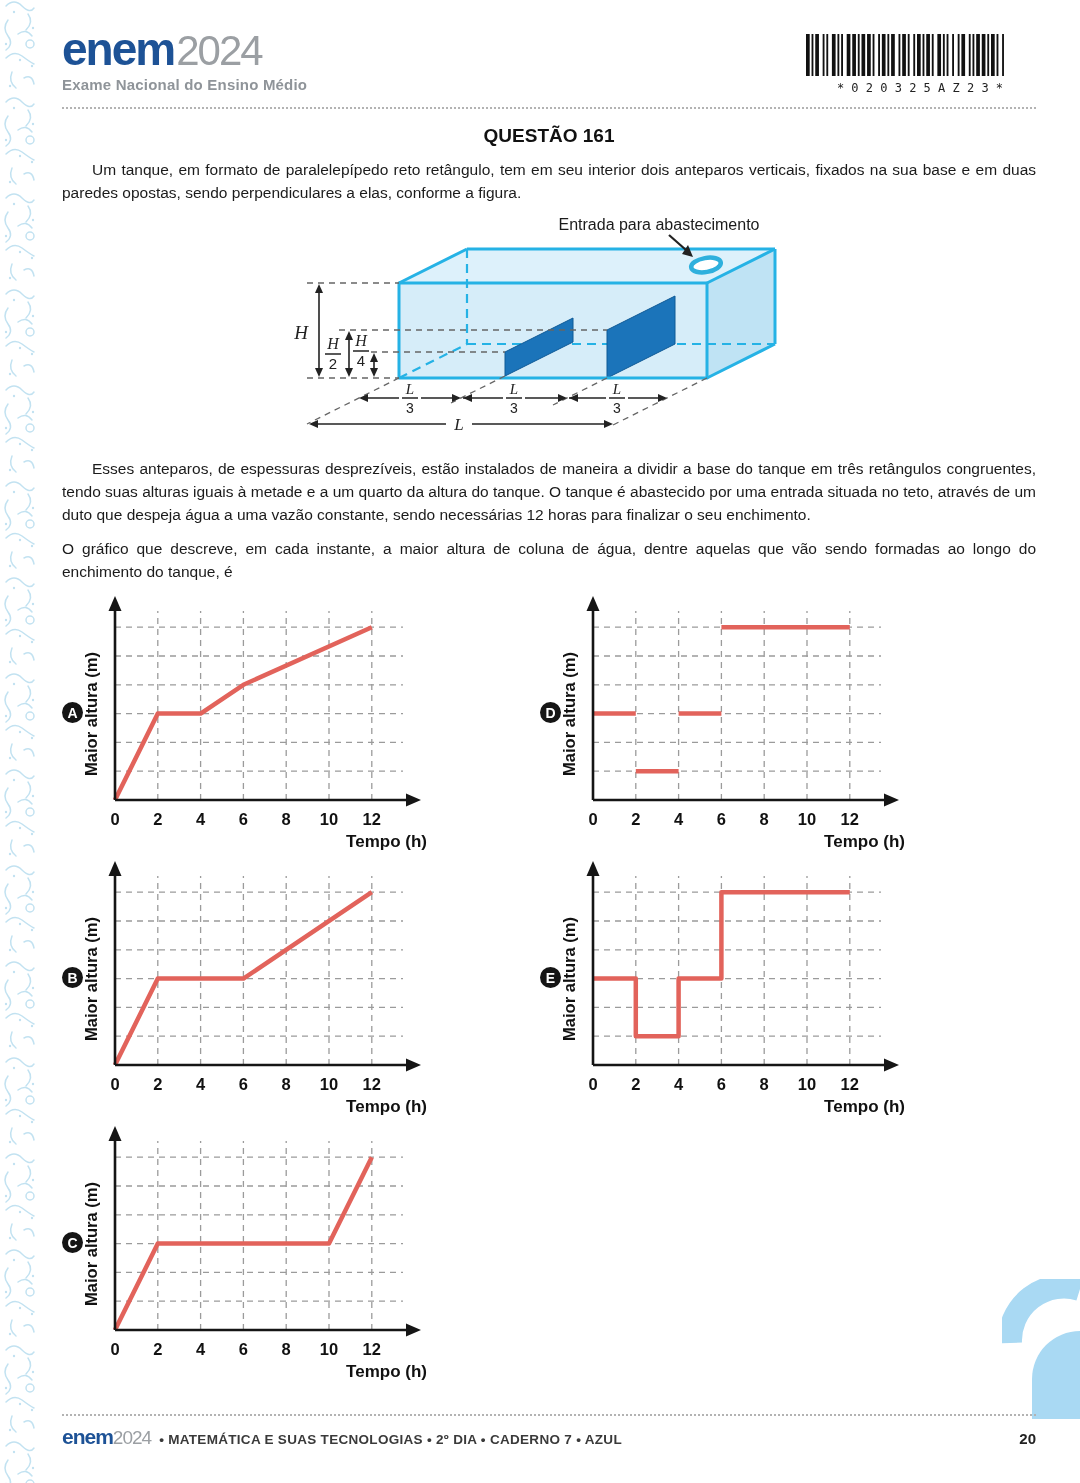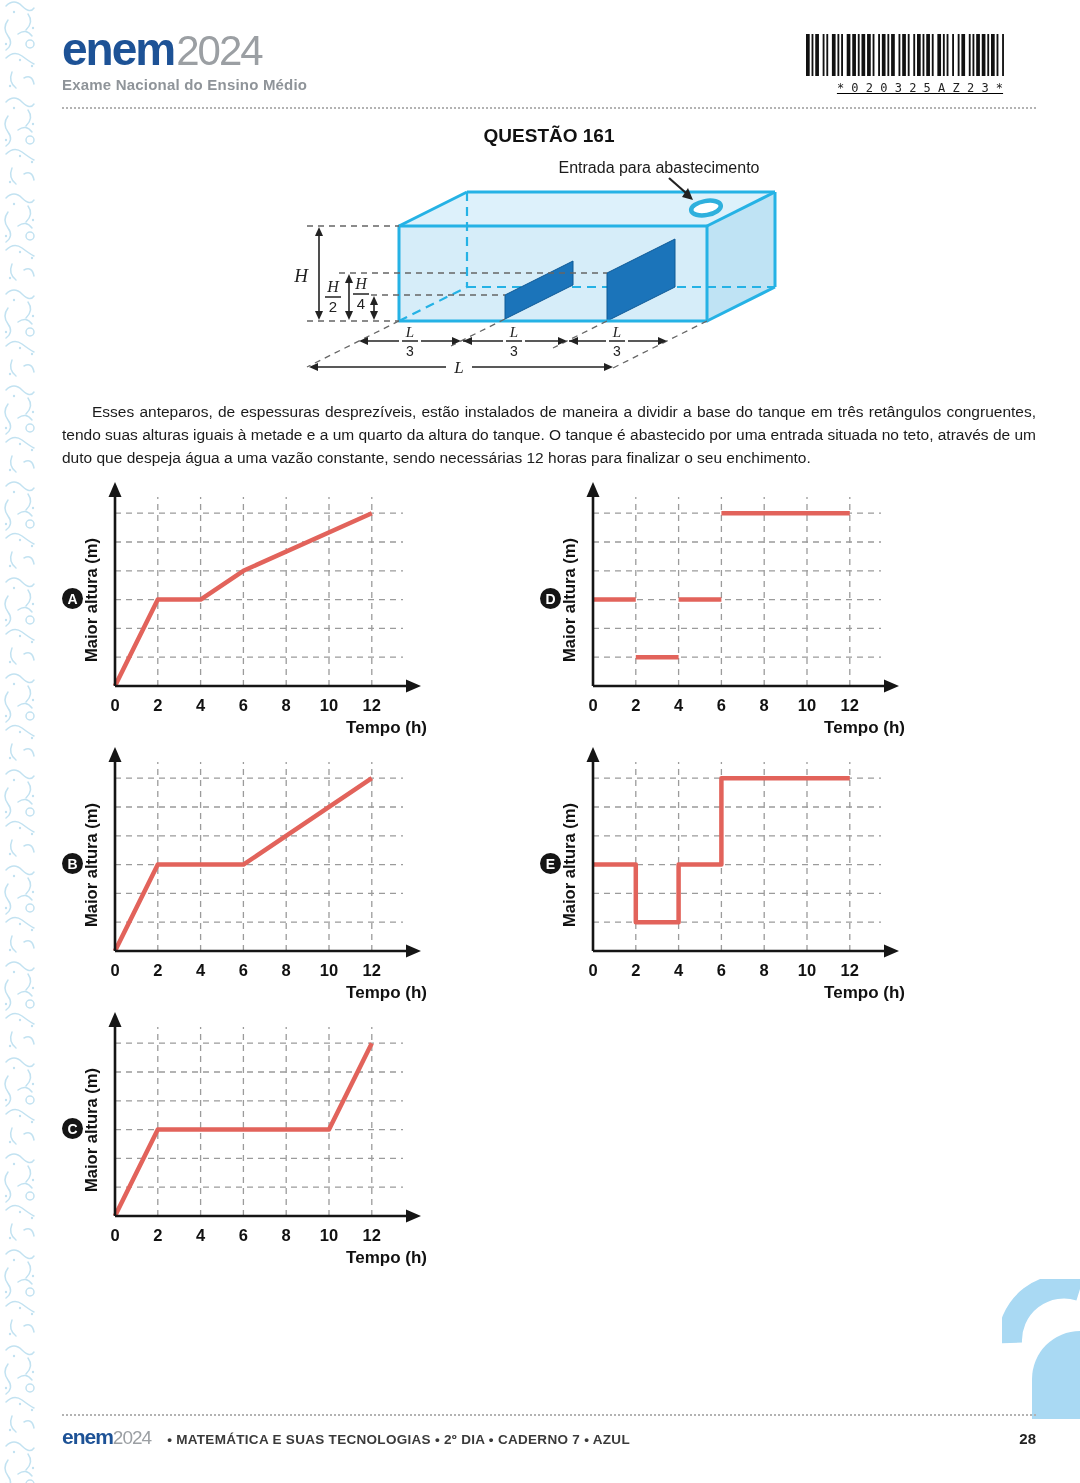--- a/index.html
+++ b/index.html
@@ -9,21 +9,21 @@
   .strip { position:absolute; left:0; top:0; width:38px; height:1483px; }
   .corner-deco { position:absolute; right:0; bottom:64px; }
 
   .content { position:absolute; left:62px; top:0; width:974px; }
 
   header { display:flex; justify-content:space-between; align-items:flex-start; padding-top:26px;gap:20px; }
   .logo { line-height:1; letter-spacing:-2px; }
   .logo-enem { font-size:46px; font-weight:bold; color:#1d5296; }
   .logo-year { font-size:42px; font-weight:400; color:#9b9fa3; margin-left:2px; }
   .logo-sub { font-size:15px; color:#8f9499; margin-top:4px; letter-spacing:.2px;font-weight:bold; }
-  .barcode-block { margin-top:8px; text-align:center;text-decoration:underline; }
+  .barcode-block { margin-top:8px; text-align:center; }
   .barcode-text { font-family:"DejaVu Sans Mono", monospace; font-size:12px; color:#222; margin-top:1px; }
 
   .dots { border-top:2px dotted #b3b3b3; margin-top:12px; }
 
   .title-row { display:flex; align-items:center; margin-top:16px;flex-direction:column; }
   .title-row h1 { font-size:19px; font-weight:bold; color:#111; white-space:nowrap; }
   .title-bar { flex:1; height:13px; margin-left:16px;
     background:linear-gradient(180deg,#bfe2f3 0,#bfe2f3 2px,#eaf6fc 2px,#eaf6fc 6px,#cfe9f7 6px,#cfe9f7 13px); }
 
   .para { font-size:15.5px; line-height:23px; color:#1b1b1b; text-align:justify; margin-top:11px; }
@@ -37,21 +37,21 @@
   .badge { width:21px; height:21px; border-radius:50%; background:#151515; color:#fff;
     font-size:14px; font-weight:bold; display:flex; align-items:center; justify-content:center;
     margin-top:113px; flex:0 0 21px; }
   .chart-host svg { display:block; }
 
   .footer { position:absolute; left:62px; right:44px; bottom:34px; border-top:2px dotted #b3b3b3;
     padding-top:9px; display:flex; justify-content:space-between; align-items:baseline; }
   .footer-left { display:flex; align-items:baseline; }
   .flogo-enem { font-size:21px; font-weight:bold; color:#1d5296; letter-spacing:-1px; }
   .flogo-year { font-size:19px; color:#9b9fa3; letter-spacing:-1px; }
-  .footer-text { font-size:13.5px; font-weight:bold; color:#3a3a3a; margin-left:16px; letter-spacing:.3px; }
+  .footer-text { font-size:13.5px; font-weight:bold; color:#3a3a3a; margin-left:8px; letter-spacing:.3px; }
   .footer-page { font-size:15px; font-weight:bold; color:#222; }
 </style>
 </head>
 <body>
 
 <div class="page">
 
   <svg class="strip" width="38" height="1483">
     <defs>
       <pattern id="lace" width="38" height="96" patternUnits="userSpaceOnUse">
@@ -139,20 +139,21 @@
       </div>
     </header>
 
     <div class="dots"></div>
 
     <div class="title-row">
       <h1>QUESTÃO 161</h1>
       <div class="title-bar"></div>
     </div>
 
+    <p class="para indent">Um tanque, em formato de paralelepípedo reto retângulo, tem em seu interior dois anteparos verticais, fixados na sua base e em duas paredes opostas, sendo perpendiculares a elas, conforme a figura.</p>
 
     <svg class="tank-fig" width="540" height="238" viewBox="0 0 540 238">
 
       <polygon points="120,75 188,41 496,41 428,75" fill="#ddf1fb"></polygon>
       <polygon points="428,75 496,41 496,136 428,170" fill="#bfe3f4"></polygon>
       <polygon points="120,75 428,75 428,170 120,170" fill="#cfeaf8" fill-opacity="0.85"></polygon>
 
       <g stroke="#25b2e5" stroke-width="2.2" stroke-dasharray="9 6" fill="none">
         <line x1="188" y1="41" x2="188" y2="136"></line>
         <line x1="188" y1="136" x2="496" y2="136"></line>
@@ -239,20 +240,21 @@
       </g>
 
       <line x1="32" y1="216" x2="332" y2="216" stroke="#222" stroke-width="1.5"></line>
       <polygon points="30,216 39,212 39,220" fill="#222"></polygon>
       <polygon points="334,216 325,212 325,220" fill="#222"></polygon>
       <rect x="167" y="203" width="26" height="22" fill="#ffffff"></rect>
       <text class="mi" x="180" y="222" text-anchor="middle" font-size="17">L</text>
     </svg>
 
     <p class="para indent">Esses anteparos, de espessuras desprezíveis, estão instalados de maneira a dividir a base do tanque em três retângulos congruentes, tendo suas alturas iguais à metade e a um quarto da altura do tanque. O tanque é abastecido por uma entrada situada no teto, através de um duto que despeja água a uma vazão constante, sendo necessárias 12 horas para finalizar o seu enchimento.</p>
+    <p class="para">O gráfico que descreve, em cada instante, a maior altura de coluna de água, dentre aquelas que vão sendo formadas ao longo do enchimento do tanque, é</p>
 
     <div class="charts">
       <div class="chart-cell">
         <div class="badge">A</div>
         <div class="chart-host">
             <svg viewBox="0 0 366 262" width="366" height="262">
               <g stroke="#9b9b9b" stroke-width="1.3" stroke-dasharray="6 5">
                 <line x1="74.8" y1="211" x2="74.8" y2="22"></line>
                 <line x1="117.6" y1="211" x2="117.6" y2="22"></line>
                 <line x1="160.39999999999998" y1="211" x2="160.39999999999998" y2="22"></line>
@@ -439,16 +441,16 @@
     </div>
 
   </div>
 
   <div class="footer">
     <div class="footer-left">
       <span class="flogo-enem">enem</span>
         <span class="flogo-year">2024</span>
       <span class="footer-text">• MATEMÁTICA E SUAS TECNOLOGIAS • 2º DIA • CADERNO 7 • AZUL</span>
     </div>
-    <span class="footer-page">28</span>
+    <span class="footer-page">20</span>
   </div>
 
 </div>
 
 </body></html>

